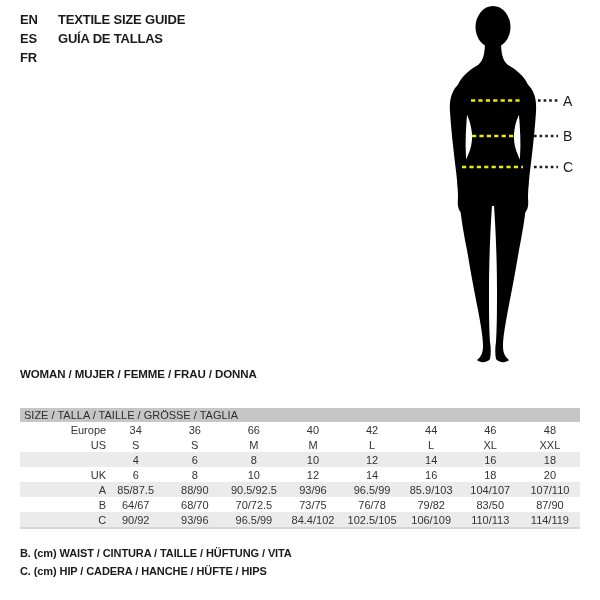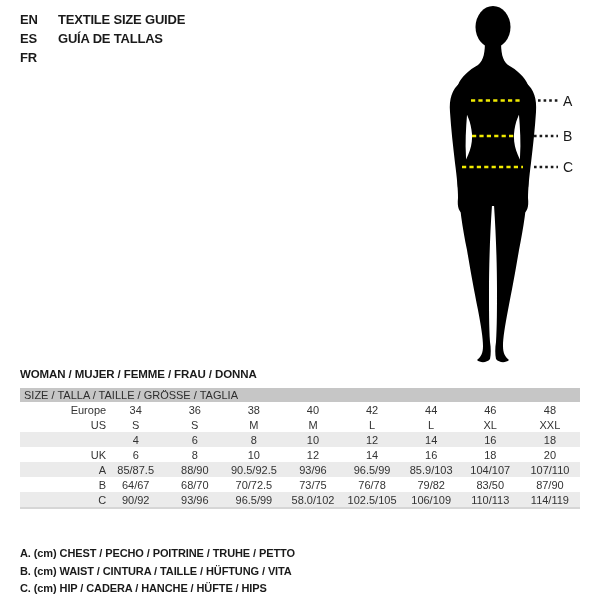--- a/index.html
+++ b/index.html
@@ -18,21 +18,21 @@
 
   
   .figure{position:absolute;left:425px;top:0;width:175px;height:375px;}
   .mlabel{font-size:14px;fill:#1a1a1a;font-family:"Liberation Sans",sans-serif;}
 
   
   .section-title{position:absolute;left:20px;top:368px;font-weight:bold;font-size:11.5px;letter-spacing:-0.1px;}
 
   
   .size-table{
-    position:absolute;left:20px;top:388px;width:560px;
+    position:absolute;left:20px;top:408px;width:560px;
     border-collapse:collapse;table-layout:fixed;
     font-size:11px;color:#333;border-bottom:2px solid #d6d6d6;
   }
   .size-table td{height:15px;padding:0;text-align:center;vertical-align:middle;font-weight:400;white-space:nowrap;}
   .size-table td.lbl{text-align:right;padding-left:4px;}
   .size-table tr.thead td{background:#c6c6c6;text-align:left;padding-left:4px;height:14px;color:#2e2e2e;}
   .size-table tr.stripe td{background:#ebebeb;}
 
   
   .legend{position:absolute;left:20px;top:545px;}
@@ -93,21 +93,21 @@
         <col style="width:60px">
     </colgroup>
     <tbody>
         <tr class="thead">
       <td colspan="9">SIZE / TALLA / TAILLE / GRÖSSE / TAGLIA</td>
     </tr>
     <tr>
       <td class="lbl">Europe</td>
       <td>34</td>
       <td>36</td>
-      <td>38</td>
+      <td>66</td>
       <td>40</td>
       <td>42</td>
       <td>44</td>
       <td>46</td>
       <td>48</td>
     </tr>
     <tr>
       <td class="lbl">US</td>
       <td>S</td>
       <td>S</td>
@@ -160,28 +160,27 @@
       <td>76/78</td>
       <td>79/82</td>
       <td>83/50</td>
       <td>87/90</td>
     </tr>
     <tr class="stripe">
       <td class="lbl">C</td>
       <td>90/92</td>
       <td>93/96</td>
       <td>96.5/99</td>
-      <td>58.0/102</td>
+      <td>84.4/102</td>
       <td>102.5/105</td>
       <td>106/109</td>
       <td>110/113</td>
       <td>114/119</td>
     </tr>
   </tbody>
     </table>
 
   <div class="legend">
-    <div class="legend-line">A. (cm) CHEST / PECHO / POITRINE / TRUHE / PETTO</div>
     <div class="legend-line">B. (cm) WAIST / CINTURA / TAILLE / HÜFTUNG / VITA</div>
     <div class="legend-line">C. (cm) HIP / CADERA / HANCHE / HÜFTE / HIPS</div>
   </div>
 
 </div>
 
 </body></html>

